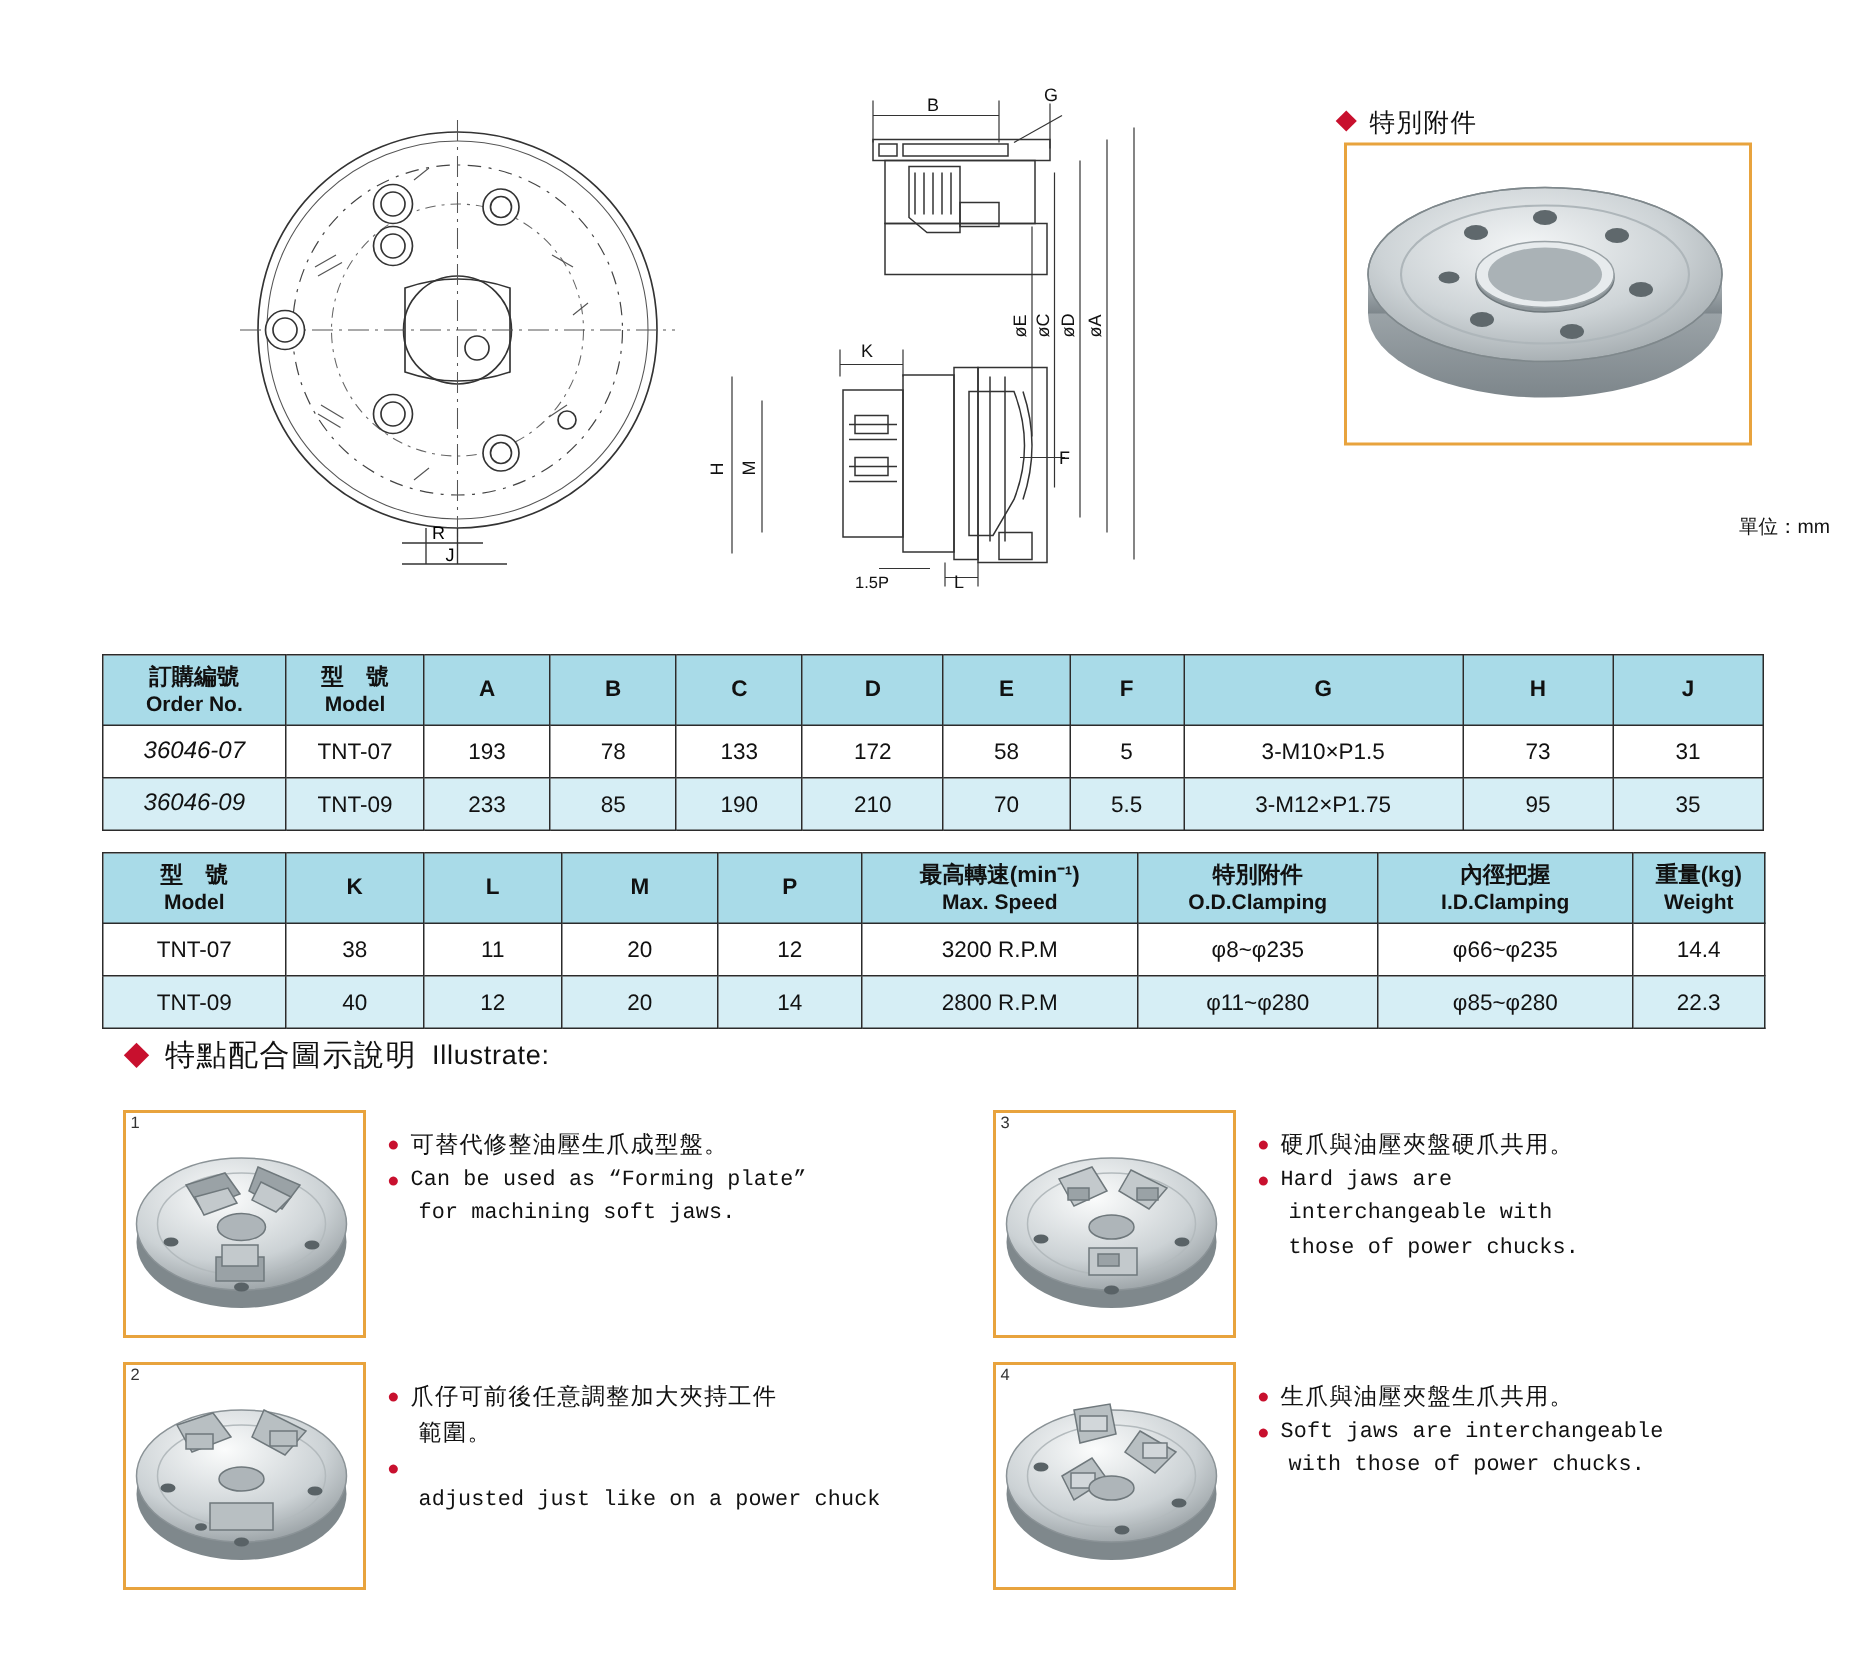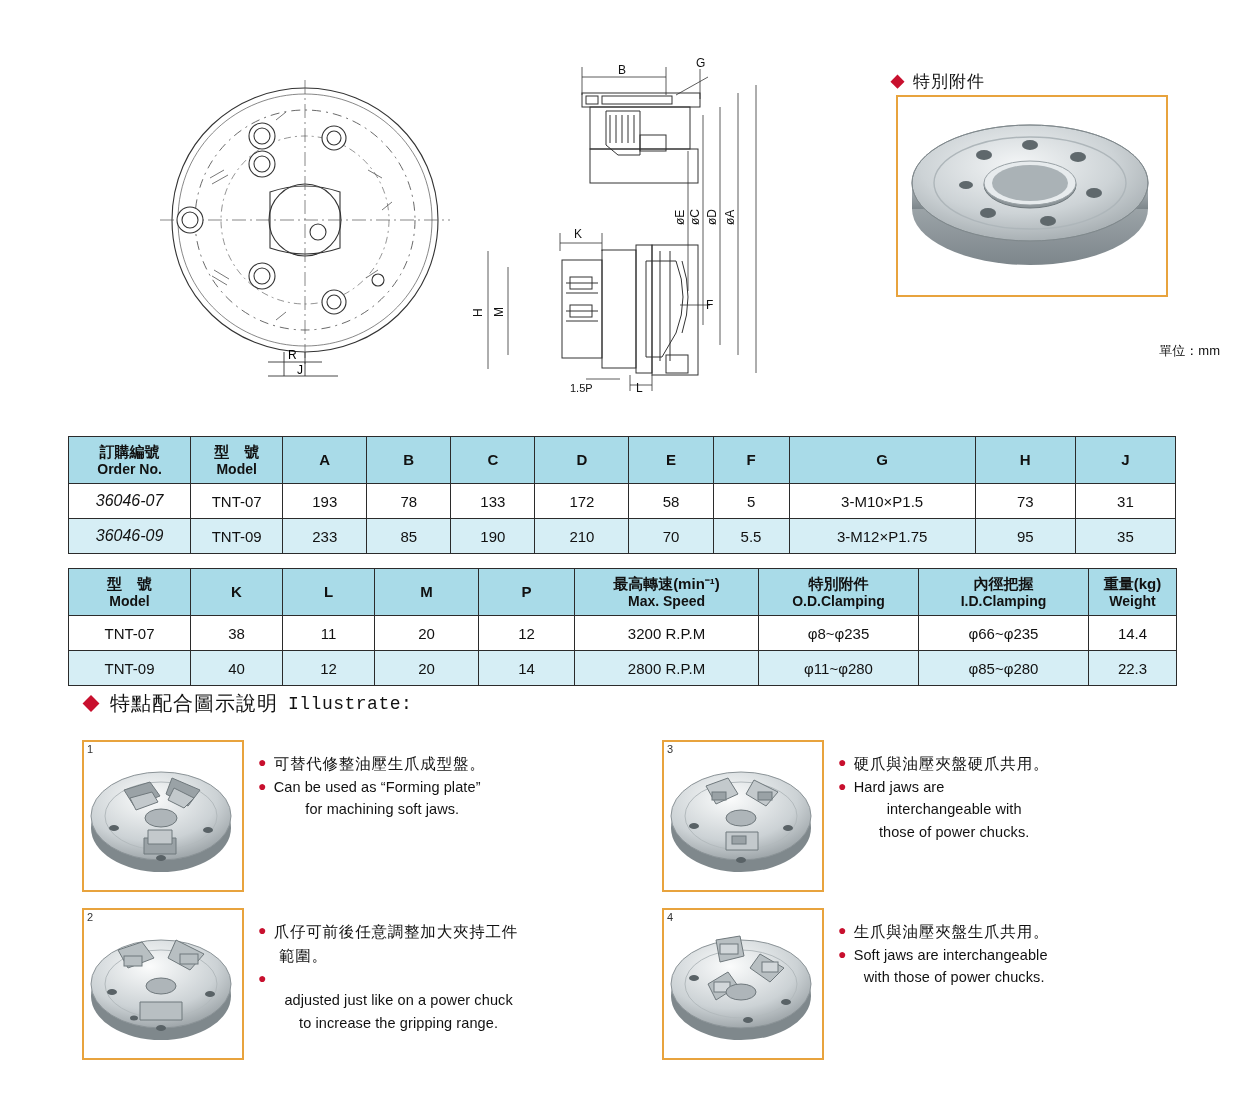--- a/index.html
+++ b/index.html
@@ -128,21 +128,21 @@
 
   
   .ill-head {
     position: absolute;
     left: 82px; top: 690px;
     display: flex;
     align-items: center;
     gap: 10px;
   }
   .ill-head .zh { font-size: 20px; letter-spacing: 1px; }
-  .ill-head .en { font-size: 18px; font-family: Liberation Mono, monospace; letter-spacing: .5px;}
+  .ill-head .en { font-size: 18px; font-family: Liberation Sans, sans-serif; letter-spacing: .5px;}
 
   .ill-grid {
     position: absolute;
     left: 82px; top: 740px;
     width: 1110px;
     height: 340px;
   }
   .ill-item {
     position: absolute;
     display: flex;
@@ -174,21 +174,21 @@
     display: flex;
     gap: 7px;
     align-items: flex-start;
   }
   .bdot {
     color: #c8102e;
     font-size: 14px;
     line-height: 1.5;
   }
   .ill-text .zh { letter-spacing: .8px; }
-  .ill-text .en { font-family: Liberation Sans, sans-serif; font-size: 14.5px; letter-spacing: .1px; text-align: center;}
+  .ill-text .en { font-family: Liberation Mono, monospace; font-size: 14.5px; letter-spacing: .1px;}
   .ill-cont { margin-left: 21px; }
 
   #ill1 { left: 0;   top: 0; }
   #ill2 { left: 0;   top: 168px; }
   #ill3 { left: 580px; top: 0; }
   #ill4 { left: 580px; top: 168px; }
 
   svg { display: block; }
 </style>
 </head>
@@ -579,21 +579,20 @@
     <div class="ill-text">
       <div class="bullet-line">
           <span class="bdot">●</span>
           <span class="zh">爪仔可前後任意調整加大夾持工件</span>
         </div>
       <div class="ill-cont zh">範圍。</div>
       <div class="bullet-line">
           <span class="bdot">●</span>
         </div>
       <div class="ill-cont en">adjusted just like on a power chuck</div>
-      <div class="ill-cont en">to increase the gripping range.</div>
     </div>
   </div>
 
   <div class="ill-item" id="ill3">
     <div class="ill-photo">
       <span class="ill-num">3</span>
       <svg width="154" height="144" viewBox="0 0 154 144">
         <defs>
           <radialGradient id="c3" cx="42%" cy="30%" r="80%">
             <stop offset="0%" stop-color="#fbfcfc"></stop>

